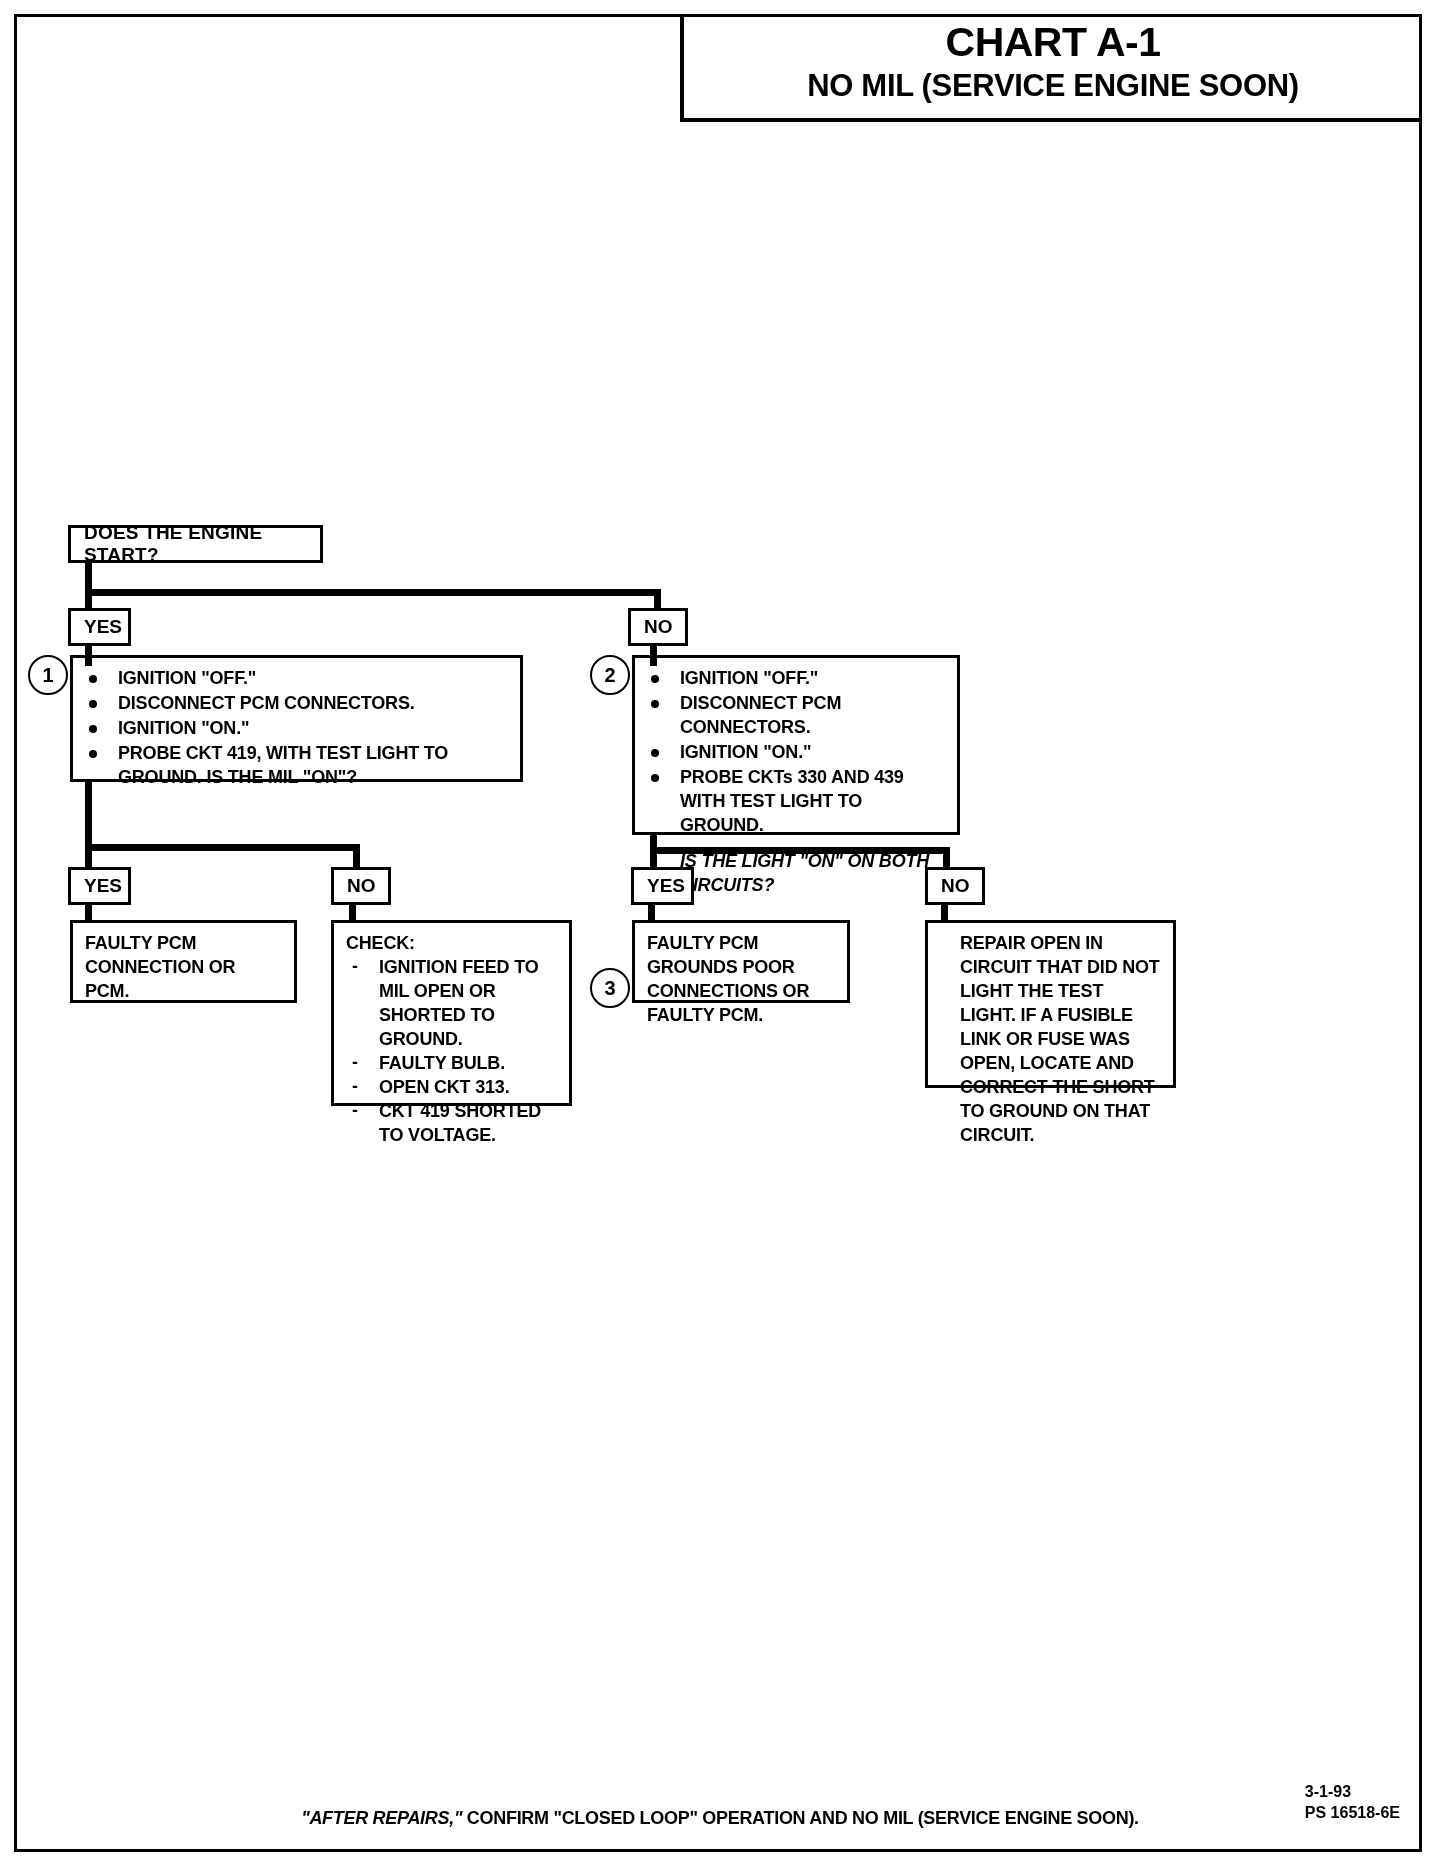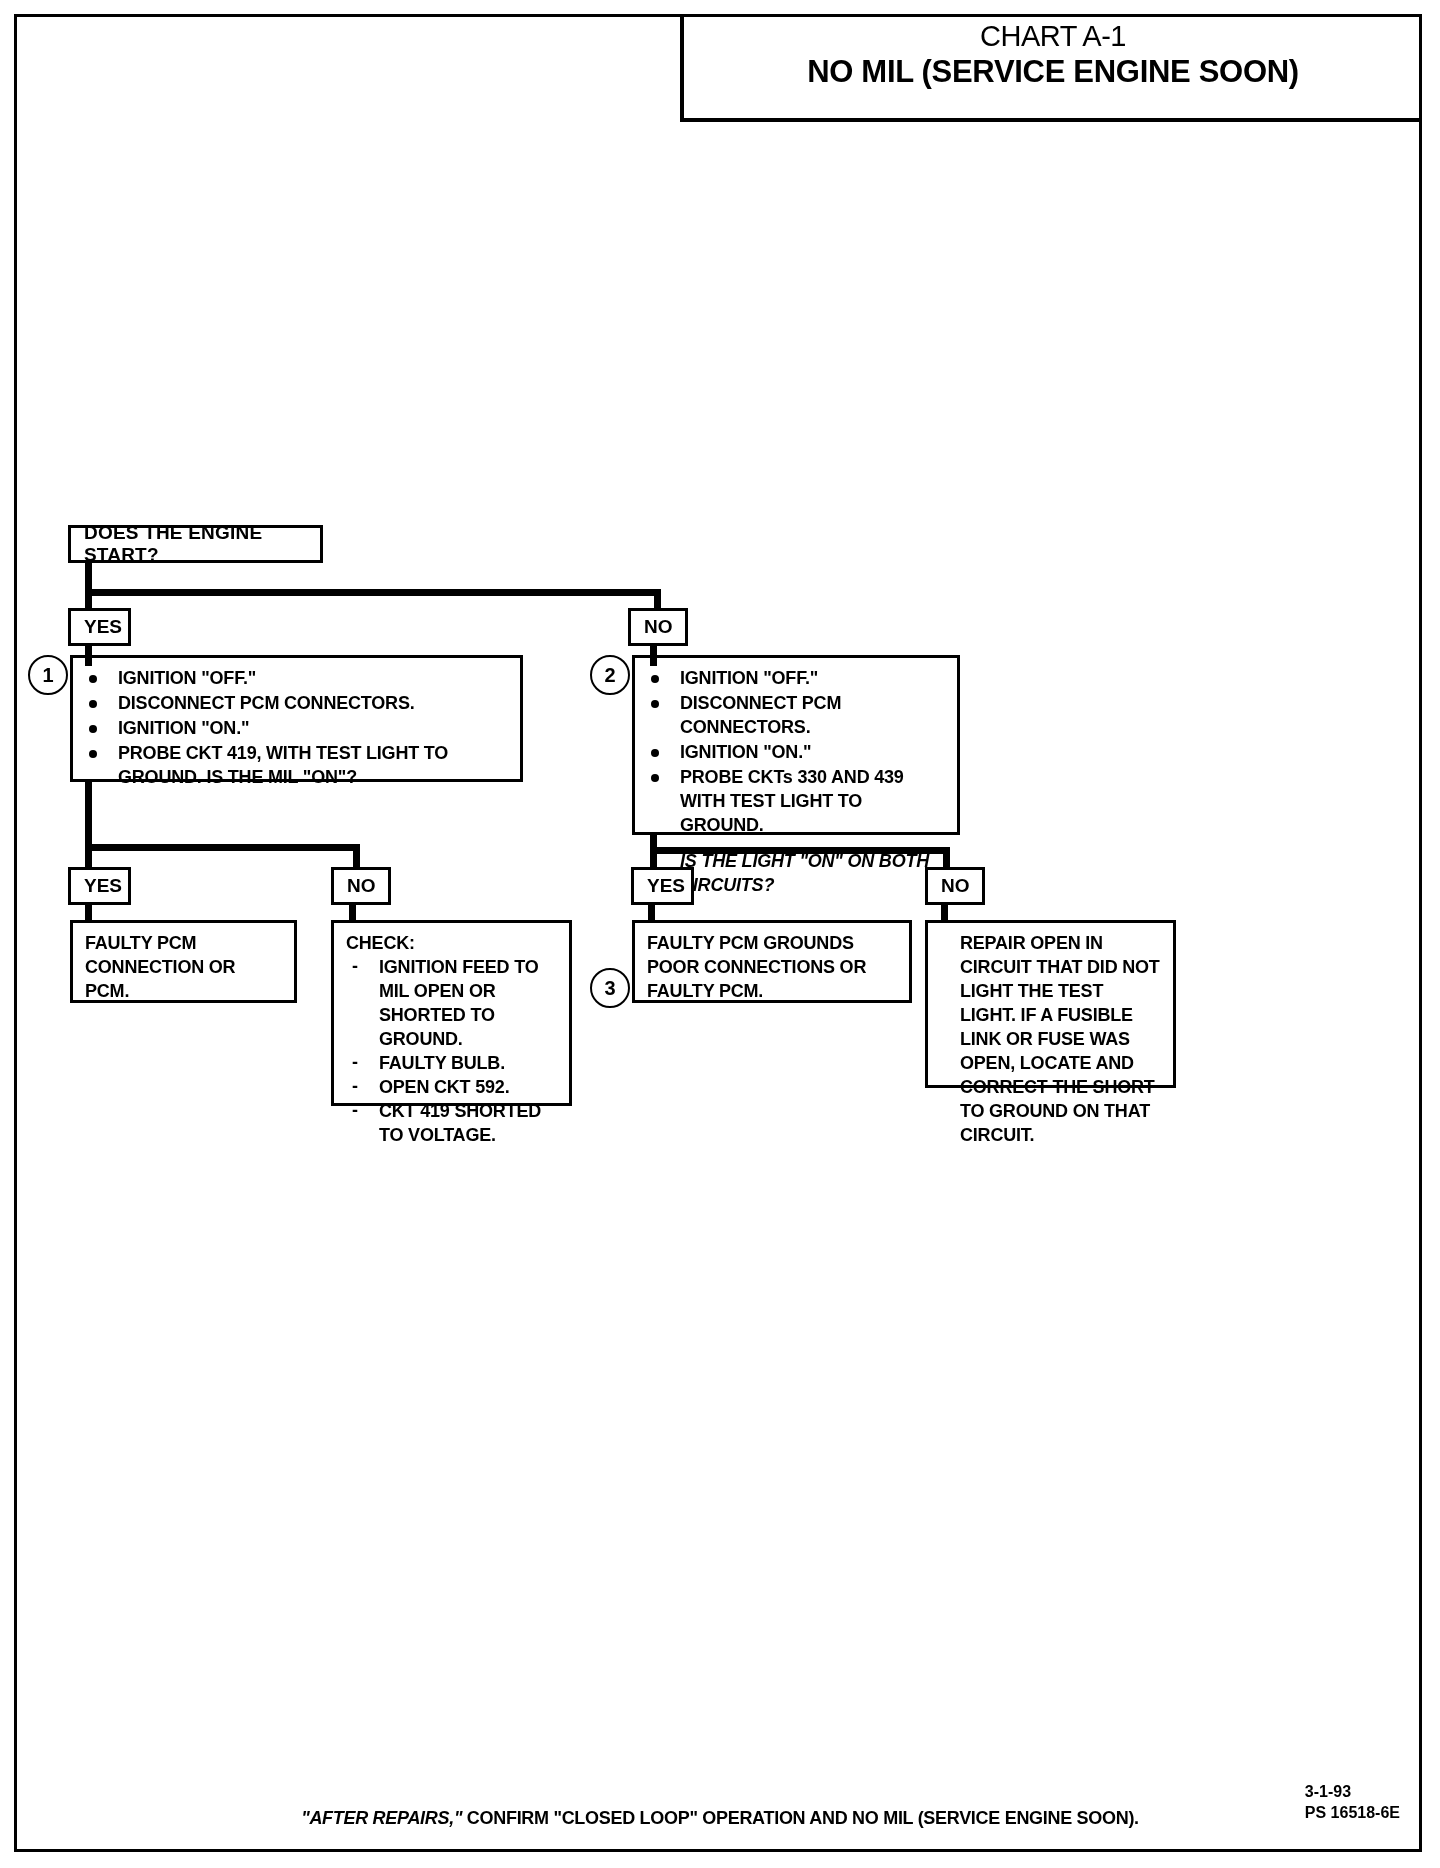--- a/index.html
+++ b/index.html
@@ -37,22 +37,22 @@
     top: 14px;
     width: 742px;
     height: 108px;
     border-left: 4px solid #000;
     border-bottom: 4px solid #000;
     box-sizing: border-box;
     text-align: center;
     padding-top: 6px;
   }
   .chart-number {
-    font-size: 29px;
-    font-weight: normal;
+    font-size: 41px;
+    font-weight: bold;
     letter-spacing: -0.5px;
     line-height: 1.12;
   }
   .chart-subtitle {
     font-size: 31px;
     font-weight: bold;
     letter-spacing: -0.3px;
     line-height: 1.15;
     margin-top: 2px;
   }
@@ -303,30 +303,30 @@
       <div class="plain-line" style="white-space:pre-line;">FAULTY PCM CONNECTION OR PCM.</div>
     </div>
   </div>
 
   <div class="box" style="left:331px; top:920px; width:241px; height:186px;">
     <div class="box-inner">
       <div class="plain-line">CHECK:</div>
       <ul class="dlist">
         <li>IGNITION FEED TO MIL OPEN OR SHORTED TO GROUND.</li>
         <li>FAULTY BULB.</li>
-        <li>OPEN CKT 592.</li>
+        <li>OPEN CKT 313.</li>
         <li>CKT 419 SHORTED TO VOLTAGE.</li>
       </ul>
     </div>
   </div>
 
   <div class="step-circle" style="left:590px; top:968px;">
     <span>3</span>
   </div>
-  <div class="box" style="left:632px; top:920px; width:280px; height:83px;">
+  <div class="box" style="left:632px; top:920px; width:218px; height:83px;">
     <div class="box-inner">
       <div class="plain-line">FAULTY PCM GROUNDS POOR CONNECTIONS OR FAULTY PCM.</div>
     </div>
   </div>
 
   <div class="box" style="left:925px; top:920px; width:251px; height:168px;padding-left:20px;">
     <div class="box-inner">
       <div class="plain-line">REPAIR OPEN IN CIRCUIT THAT DID NOT LIGHT THE TEST LIGHT. IF A FUSIBLE LINK OR FUSE WAS OPEN, LOCATE AND CORRECT THE SHORT TO GROUND ON THAT CIRCUIT.</div>
     </div>
   </div>

